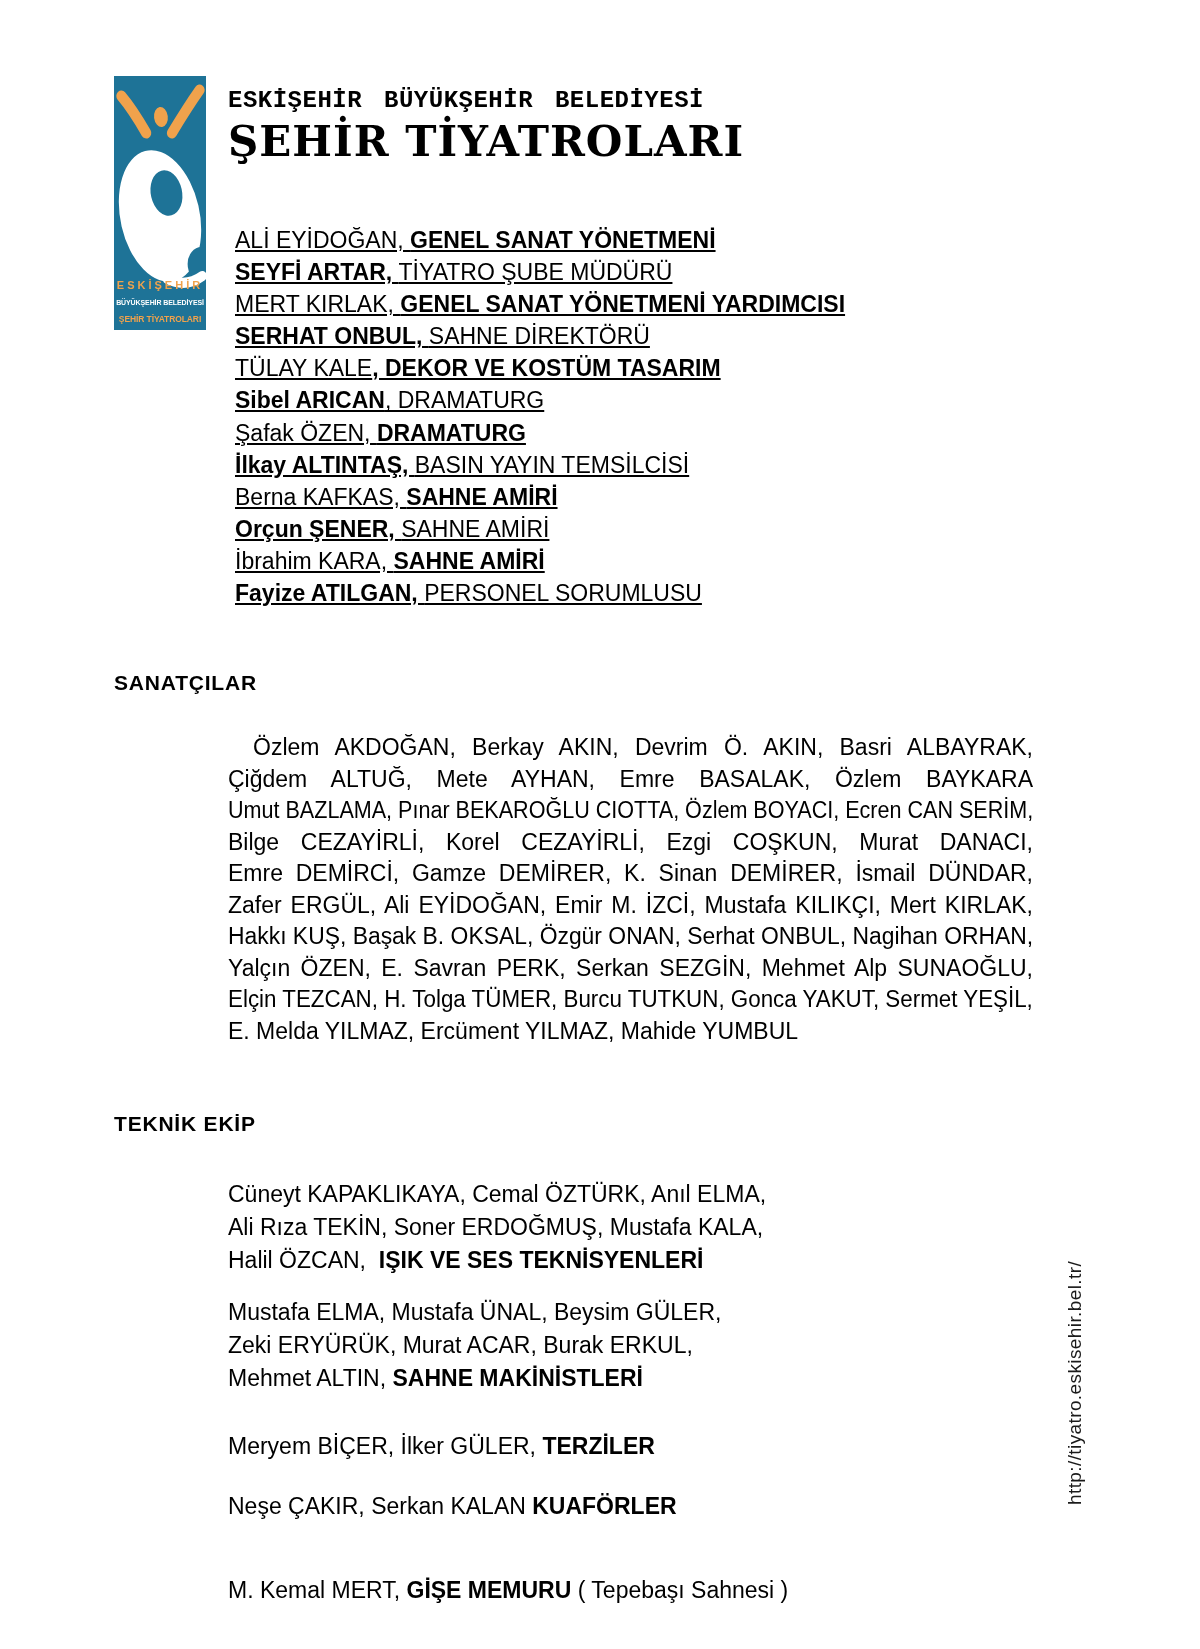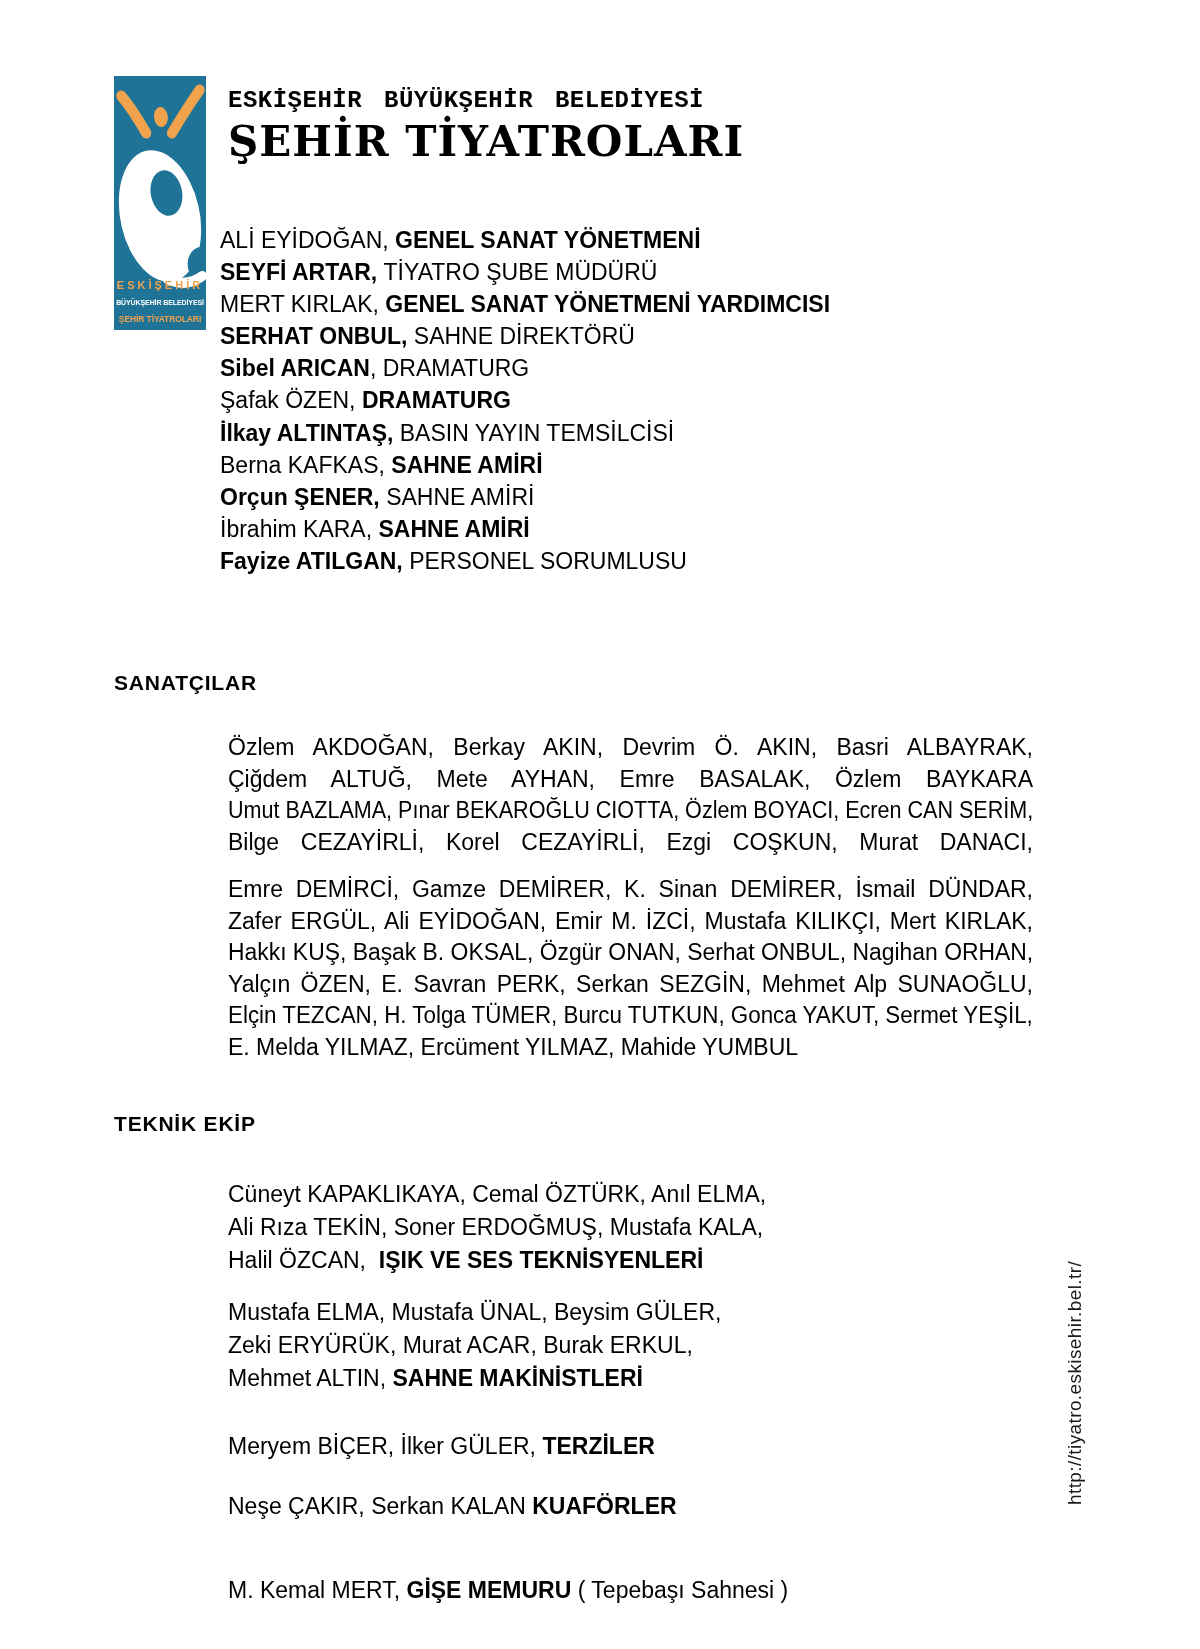--- a/index.html
+++ b/index.html
@@ -14,21 +14,21 @@
   .logo-l2{top:223px;font-size:7px;letter-spacing:-0.1px;color:#ffffff;}
   .logo-l3{top:239px;font-size:8.5px;letter-spacing:-0.1px;color:var(--logo-accent);}
 
   
   .header{position:absolute;left:228px;top:88px;}
   .h1{font-size:24px;font-weight:bold;letter-spacing:.5px;word-spacing:7px;line-height:26px;white-space:nowrap;font-family:Liberation Mono, monospace;}
   .h2{font-family:"DejaVu Serif",serif;font-size:42px;font-weight:bold;line-height:48px;
       letter-spacing:1px;margin-top:4px;white-space:nowrap;}
 
   
-  .management{position:absolute;left:220px;top:224px;font-size:23px;line-height:32.1px;white-space:nowrap;}
+  .management{position:absolute;left:235px;top:224px;font-size:23px;line-height:32.1px;white-space:nowrap;text-decoration:underline;}
   .b{font-weight:bold;}
   .section-title{position:absolute;left:114px;font-size:21px;font-weight:bold;letter-spacing:.8px;}
   #artists-title{top:671px;}
   #tech-title{top:1112px;}
   .artists{position:absolute;left:228px;top:732px;width:805px;font-size:23px;line-height:31.5px;}
   .a-line{white-space:nowrap;transform-origin:0 50%;}
   .tech-par{position:absolute;left:228px;font-size:23px;line-height:33px;white-space:nowrap;}
   #tech-p0{top:1178px;} #tech-p1{top:1296px;} #tech-p2{top:1430px;}
   #tech-p3{top:1490px;} #tech-p4{top:1574px;}
 
@@ -60,36 +60,37 @@
   <div class="header">
     <div class="h1">ESKİŞEHİR BÜYÜKŞEHİR BELEDİYESİ</div>
     <div class="h2">ŞEHİR TİYATROLARI</div>
   </div>
 
   <div class="management" id="management">
       <div><span class="r">ALİ EYİDOĞAN, </span><span class="b">GENEL SANAT YÖNETMENİ</span></div>
       <div><span class="b">SEYFİ ARTAR, </span><span class="r">TİYATRO ŞUBE MÜDÜRÜ</span></div>
       <div><span class="r">MERT KIRLAK, </span><span class="b">GENEL SANAT YÖNETMENİ YARDIMCISI</span></div>
       <div><span class="b">SERHAT ONBUL, </span><span class="r">SAHNE DİREKTÖRÜ</span></div>
+      <div><span class="r">TÜLAY KALE</span><span class="b">, DEKOR VE KOSTÜM TASARIM</span></div>
       <div><span class="b">Sibel ARICAN</span><span class="r">, DRAMATURG</span></div>
       <div><span class="r">Şafak ÖZEN, </span><span class="b">DRAMATURG</span></div>
       <div><span class="b">İlkay ALTINTAŞ, </span><span class="r">BASIN YAYIN TEMSİLCİSİ</span></div>
       <div><span class="r">Berna KAFKAS, </span><span class="b">SAHNE AMİRİ</span></div>
       <div><span class="b">Orçun ŞENER, </span><span class="r">SAHNE AMİRİ</span></div>
       <div><span class="r">İbrahim KARA, </span><span class="b">SAHNE AMİRİ</span></div>
       <div><span class="b">Fayize ATILGAN, </span><span class="r">PERSONEL SORUMLUSU</span></div>
     </div>
 
   <div class="section-title" id="artists-title">SANATÇILAR</div>
   <div class="artists" id="artists">
-      <div class="a-line" style="white-space: normal; text-align: justify; text-align-last: justify;">Özlem AKDOĞAN, Berkay AKIN, Devrim Ö. AKIN, Basri ALBAYRAK,</div>
+      <div class="a-line" style="white-space: normal; text-align: justify; text-align-last: justify; margin-left: 25px;">Özlem AKDOĞAN, Berkay AKIN, Devrim Ö. AKIN, Basri ALBAYRAK,</div>
       <div class="a-line" style="white-space: normal; text-align: justify; text-align-last: justify;">Çiğdem ALTUĞ, Mete AYHAN, Emre BASALAK, Özlem BAYKARA</div>
       <div class="a-line" style="transform: scaleX(0.9371);">Umut BAZLAMA, Pınar BEKAROĞLU CIOTTA, Özlem BOYACI, Ecren CAN SERİM,</div>
       <div class="a-line" style="white-space: normal; text-align: justify; text-align-last: justify;">Bilge CEZAYİRLİ, Korel CEZAYİRLİ, Ezgi COŞKUN, Murat DANACI,</div>
-      <div class="a-line" style="white-space: normal; text-align: justify; text-align-last: justify; margin-top: 16px;">Emre DEMİRCİ, Gamze DEMİRER, K. Sinan DEMİRER, İsmail DÜNDAR,</div>
+      <div class="a-line" style="white-space: normal; text-align: justify; text-align-last: justify;">Emre DEMİRCİ, Gamze DEMİRER, K. Sinan DEMİRER, İsmail DÜNDAR,</div>
       <div class="a-line" style="white-space: normal; text-align: justify; text-align-last: justify;">Zafer ERGÜL, Ali EYİDOĞAN, Emir M. İZCİ, Mustafa KILIKÇI, Mert KIRLAK,</div>
       <div class="a-line" style="transform: scaleX(0.9951);">Hakkı KUŞ, Başak B. OKSAL, Özgür ONAN, Serhat ONBUL, Nagihan ORHAN,</div>
       <div class="a-line" style="white-space: normal; text-align: justify; text-align-last: justify;">Yalçın ÖZEN, E. Savran PERK, Serkan SEZGİN, Mehmet Alp SUNAOĞLU,</div>
       <div class="a-line" style="transform: scaleX(0.9722);">Elçin TEZCAN, H. Tolga TÜMER, Burcu TUTKUN, Gonca YAKUT, Sermet YEŞİL,</div>
       <div class="a-line last">E. Melda YILMAZ, Ercüment YILMAZ, Mahide YUMBUL</div>
     </div>
 
   <div class="section-title" id="tech-title">TEKNİK EKİP</div>
   <div class="tech-par" id="tech-p0">
       <div><span class="r">Cüneyt KAPAKLIKAYA, Cemal ÖZTÜRK, Anıl ELMA,</span></div>

